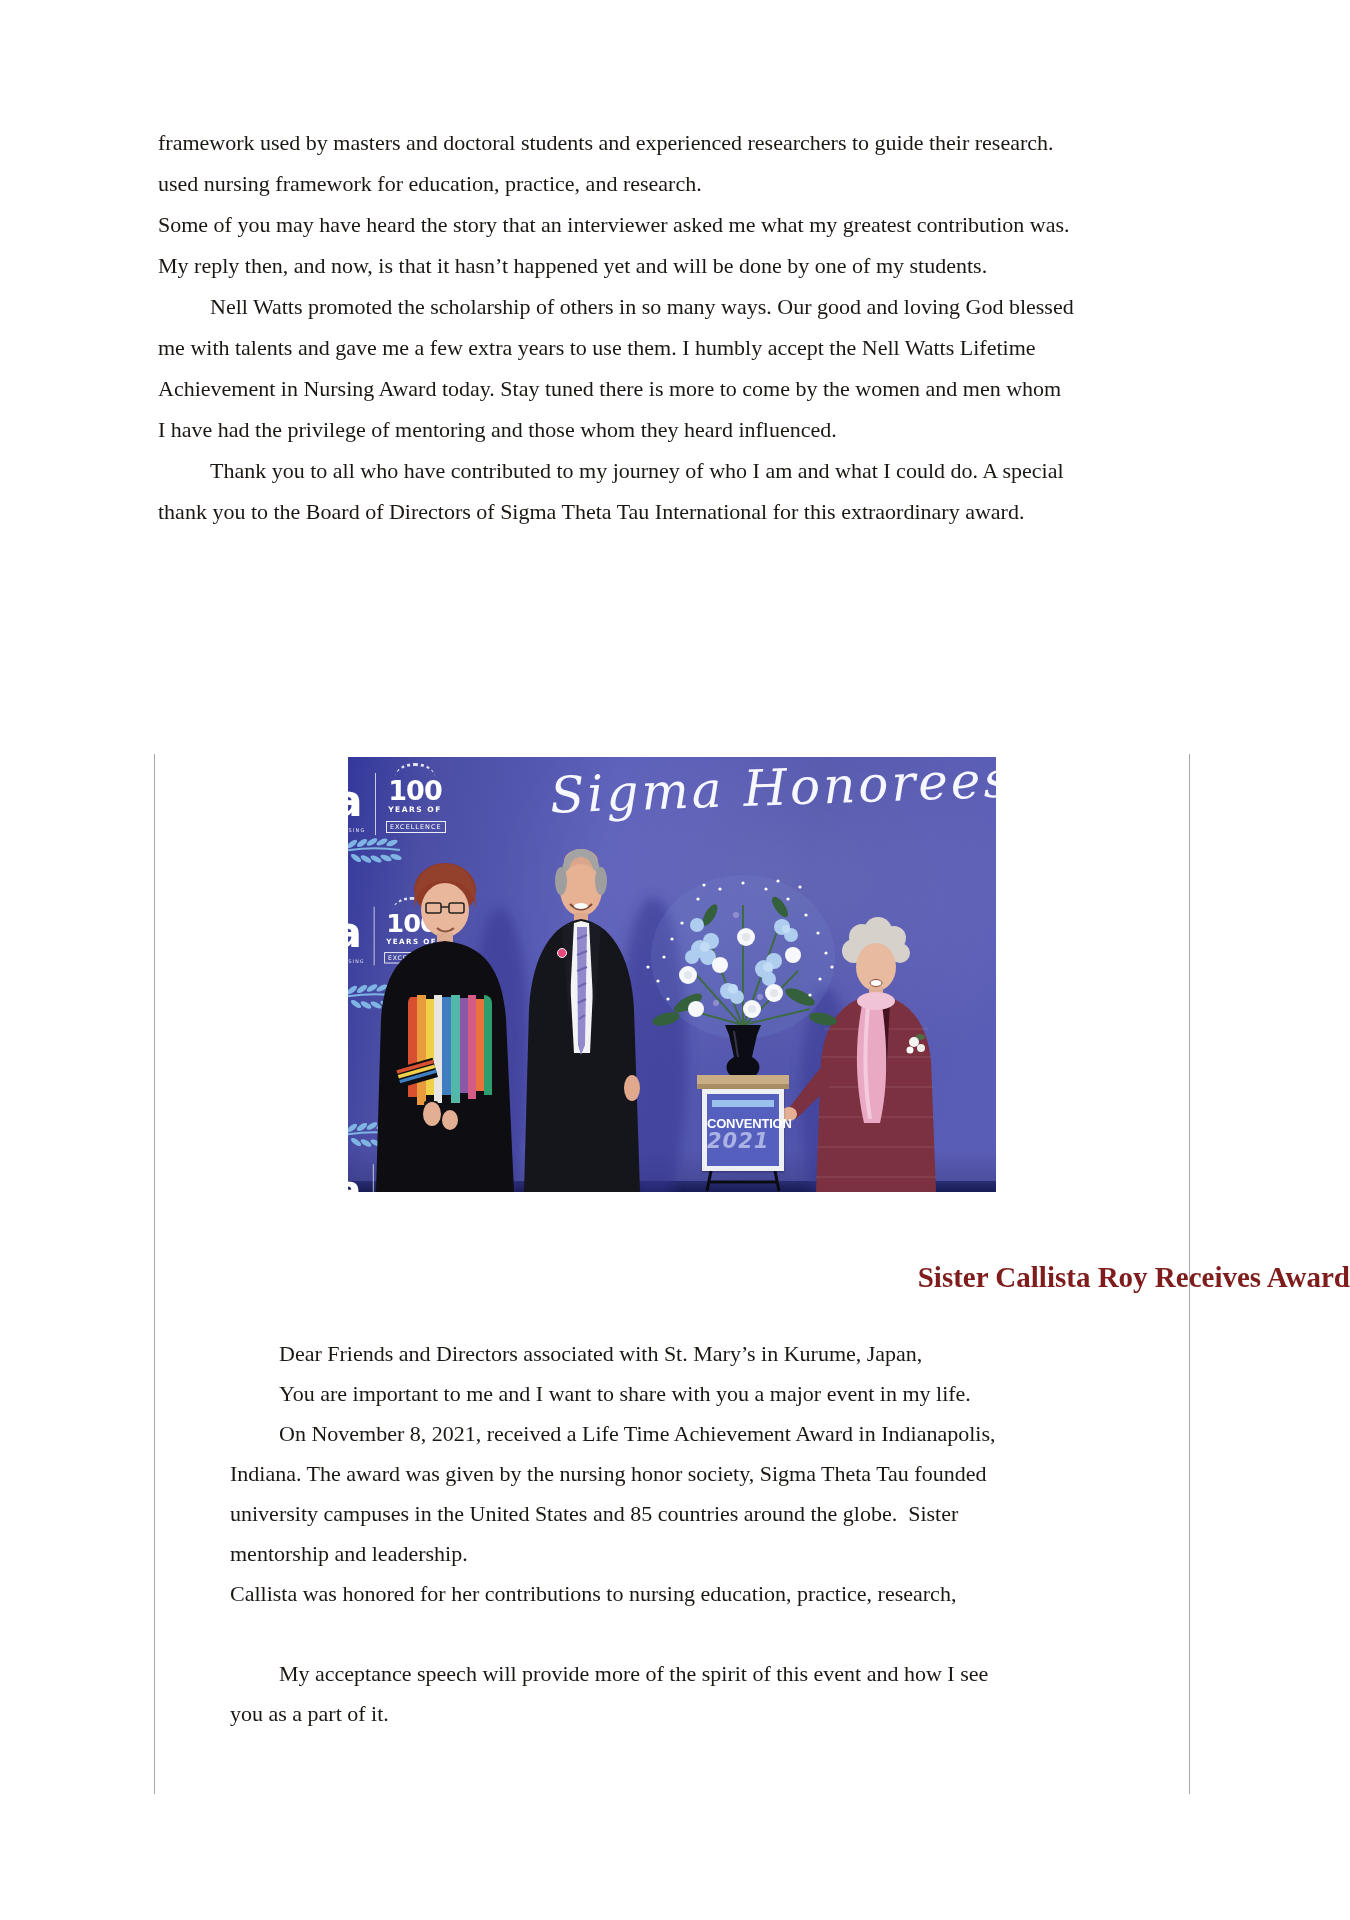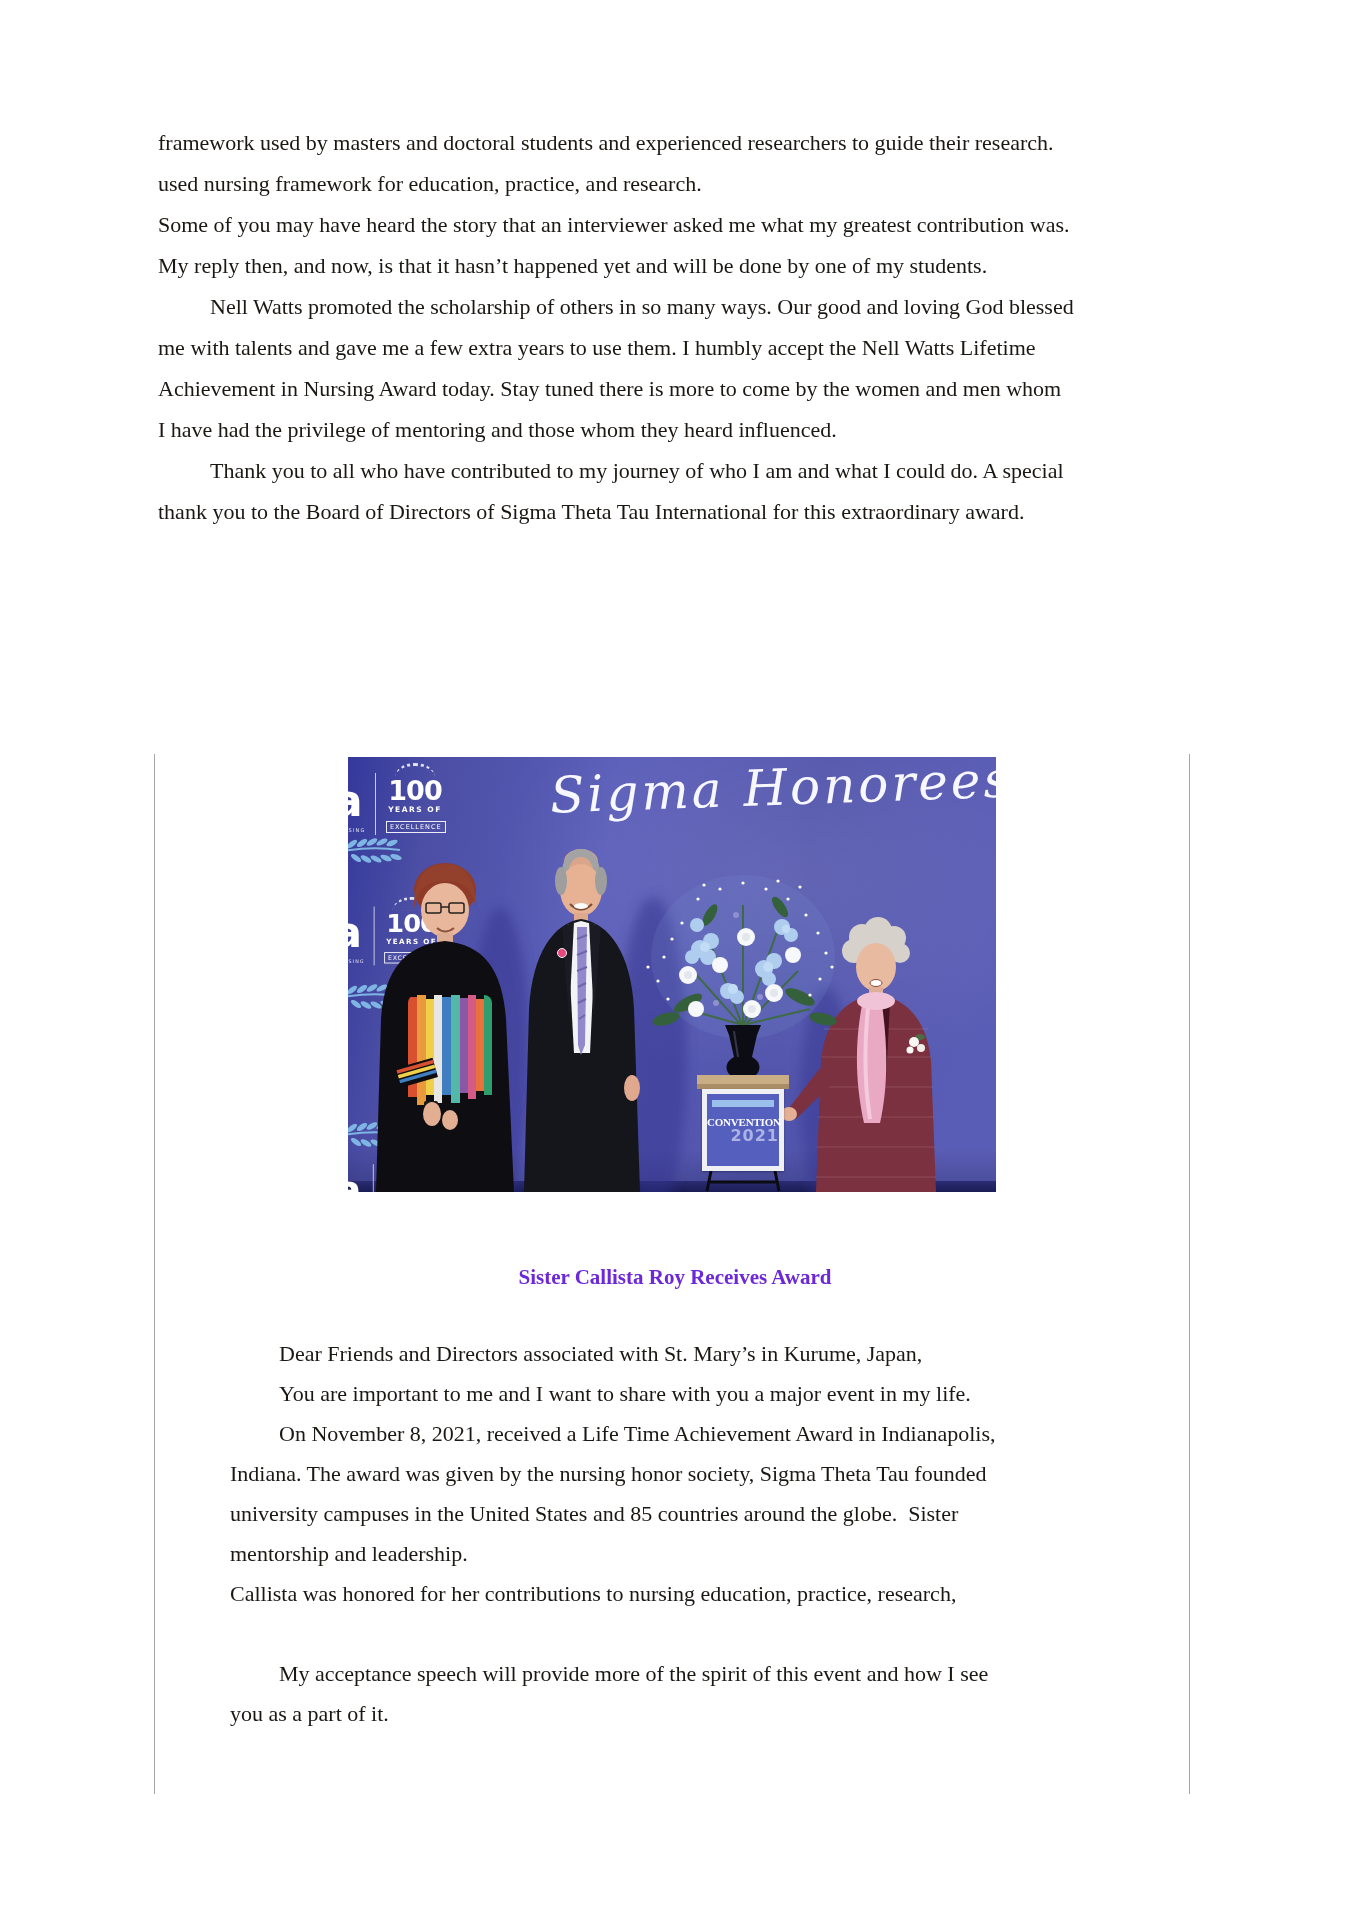--- a/index.html
+++ b/index.html
@@ -41,28 +41,28 @@
   .cluster .byr{font-weight:bold;font-size:7.5px;letter-spacing:1.5px;margin-top:1px;}
   .cluster .bex{display:inline-block;font-size:6.5px;letter-spacing:1px;
       border:1px solid rgba(255,255,255,.9);padding:1px 3px;margin-top:2px;}
   .laurel{position:absolute;left:-6px;}
   svg.figures{position:absolute;left:0;top:0;}
 
   .sign{position:absolute;left:354px;top:332px;width:82px;height:82px;background:#eef0f3;
       box-shadow:0 1px 2px rgba(0,0,20,.35);}
   .sign-inner{position:absolute;left:5px;top:5px;right:5px;bottom:5px;background:var(--c-sign-panel,#5560BE);}
   .sign-strip{margin:6px auto 0;width:62px;height:7px;background:#9BC0EC;}
-  .sign-conv{margin-top:9px;text-align:center;font-family:Liberation Serif, serif;
-      font-weight:bold;font-size:11px;letter-spacing:-.2px;color:#fff;}
-  .sign-year{text-align:right;font-family:"DejaVu Sans",sans-serif;font-weight:bold;
-      font-size:16px;line-height:1;letter-spacing:1px;color:var(--c-sign-year,#ABB3E4);}
+  .sign-conv{margin-top:9px;text-align:center;font-family:Liberation Sans, sans-serif;
+      font-weight:bold;font-size:13px;letter-spacing:-.2px;color:#fff;}
+  .sign-year{text-align:left;font-family:"DejaVu Sans",sans-serif;font-weight:bold;
+      font-size:21px;line-height:1;letter-spacing:1px;color:var(--c-sign-year,#ABB3E4);font-style:italic;}
 
   
   .heading{position:absolute;left:0;top:1262px;width:1350px;height:31px;line-height:31px;
-      text-align:center;font-size:21px;font-weight:bold;color:#6d28d9;}
+      text-align:right;font-size:29px;font-weight:bold;color:#7f1d1d;}
   .letter{position:absolute;left:230px;top:1334px;width:1010px;font-size:22px;color:#1b1713;}
   .letter .tline{height:40px;line-height:40px;white-space:pre;}
   .letter .ind{padding-left:49px;}
 </style>
 </head>
 <body>
 
 <svg width="0" height="0" style="position:absolute">
   <defs>
     <g id="laurelg">

